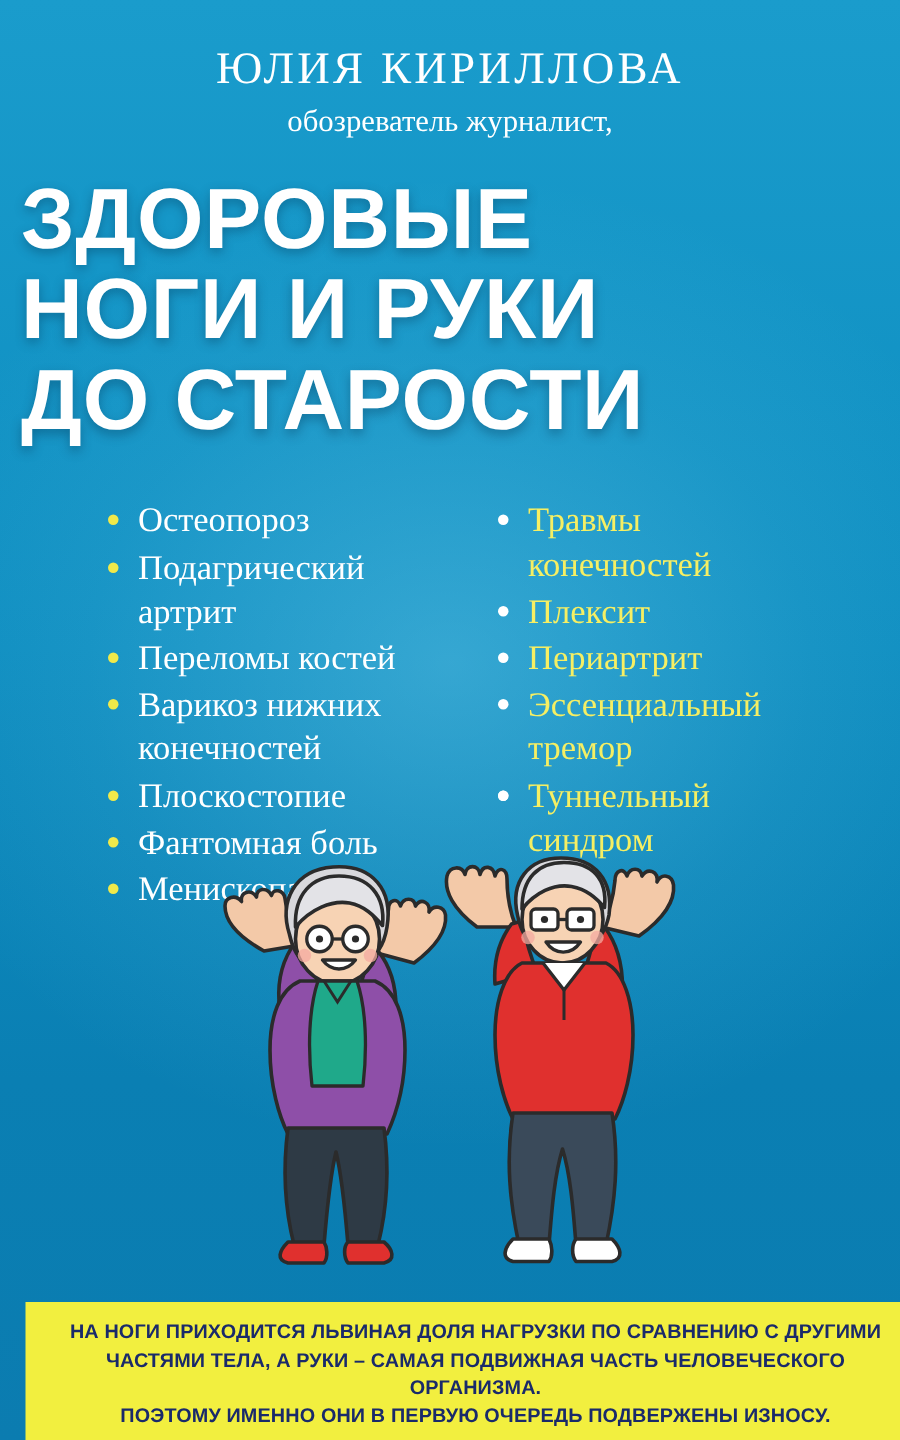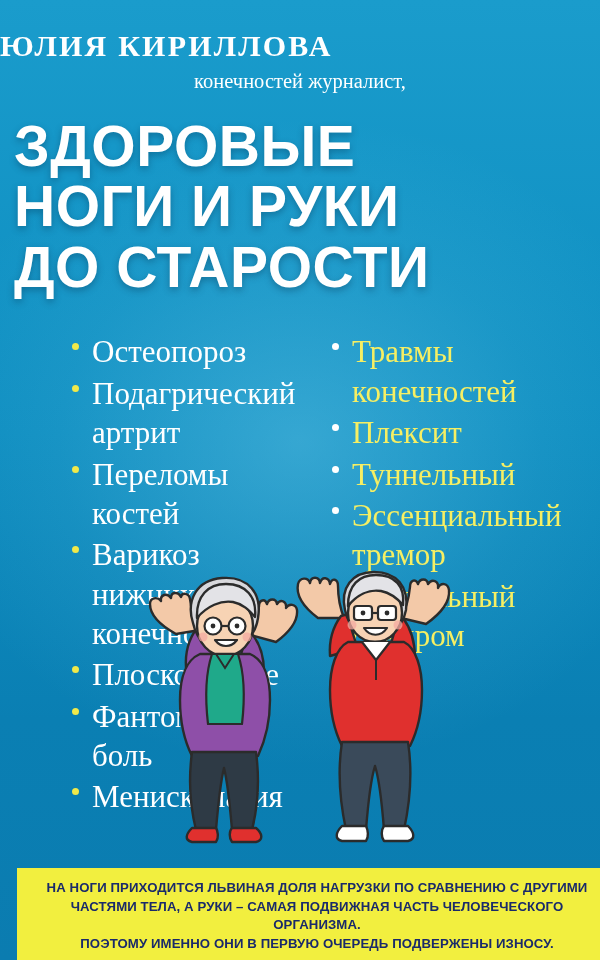--- a/index.html
+++ b/index.html
@@ -28,25 +28,25 @@
     top: 46%;
     width: 760px;
     height: 640px;
     transform: translate(-50%, -50%);
     background: radial-gradient(ellipse at center, rgba(120,210,240,0.38) 0%, rgba(120,210,240,0.10) 45%, rgba(10,130,180,0) 72%);
     pointer-events: none;
   }
 
   .author {
     position: relative;
-    text-align: left;
+    text-align: center;
     padding-top: 30px;
     color: #ffffff;
     font-family: "Liberation Serif", serif;
-    font-weight: bold;
+    font-weight: normal;
     font-size: 30px;
     letter-spacing: 2.2px;
     text-transform: uppercase;
     line-height: 1.05;
   }
   .author-sub {
     position: relative;
     text-align: center;
     color: #ffffff;
     font-family: "Liberation Serif", serif;
@@ -86,21 +86,21 @@
   .list-col {
     width: 222px;
   }
   .list-col.right {
     width: 200px;
   }
   .list-item {
     position: relative;
     color: #ffffff;
     font-family: "Liberation Serif", serif;
-    font-size: 31px;
+    font-size: 23px;
     line-height: 1.27;
     padding-left: 22px;
     margin-bottom: 2px;
   }
   .list-item .bullet {
     position: absolute;
     left: 2px;
     top: 11px;
     width: 7px;
     height: 7px;
@@ -145,21 +145,21 @@
   }
 </style>
 </head>
 <body>
 
 <div class="cover">
 
   <div class="author">ЮЛИЯ КИРИЛЛОВА</div>
 
   <div class="author-sub">
-    <div>конечностей журналист,</div>
+    <div>обозреватель журналист,</div>
   </div>
 
   <div class="title">
     <span class="title-line">ЗДОРОВЫЕ</span>
     <span class="title-line">НОГИ И РУКИ</span>
     <span class="title-line">ДО СТАРОСТИ</span>
   </div>
 
   <div class="lists">
     <div class="list-col left">
@@ -197,21 +197,21 @@
       <div class="list-item">
         <span class="bullet"></span>
         <span>Травмы конечностей</span>
       </div>
       <div class="list-item">
         <span class="bullet"></span>
         <span>Плексит</span>
       </div>
       <div class="list-item">
         <span class="bullet"></span>
-        <span>Туннельный</span>
+        <span>Периартрит</span>
       </div>
       <div class="list-item">
         <span class="bullet"></span>
         <span>Эссенциальный тремор</span>
       </div>
       <div class="list-item">
         <span class="bullet"></span>
       </div>
       <div class="list-item">
         <span class="bullet"></span>

